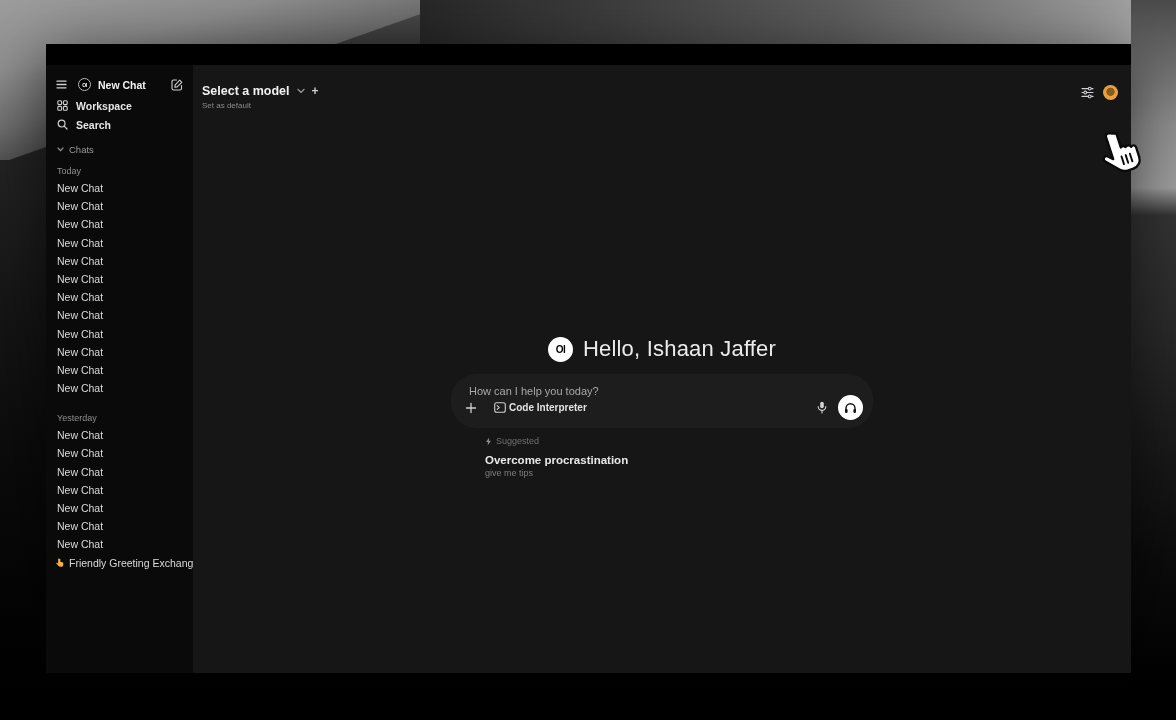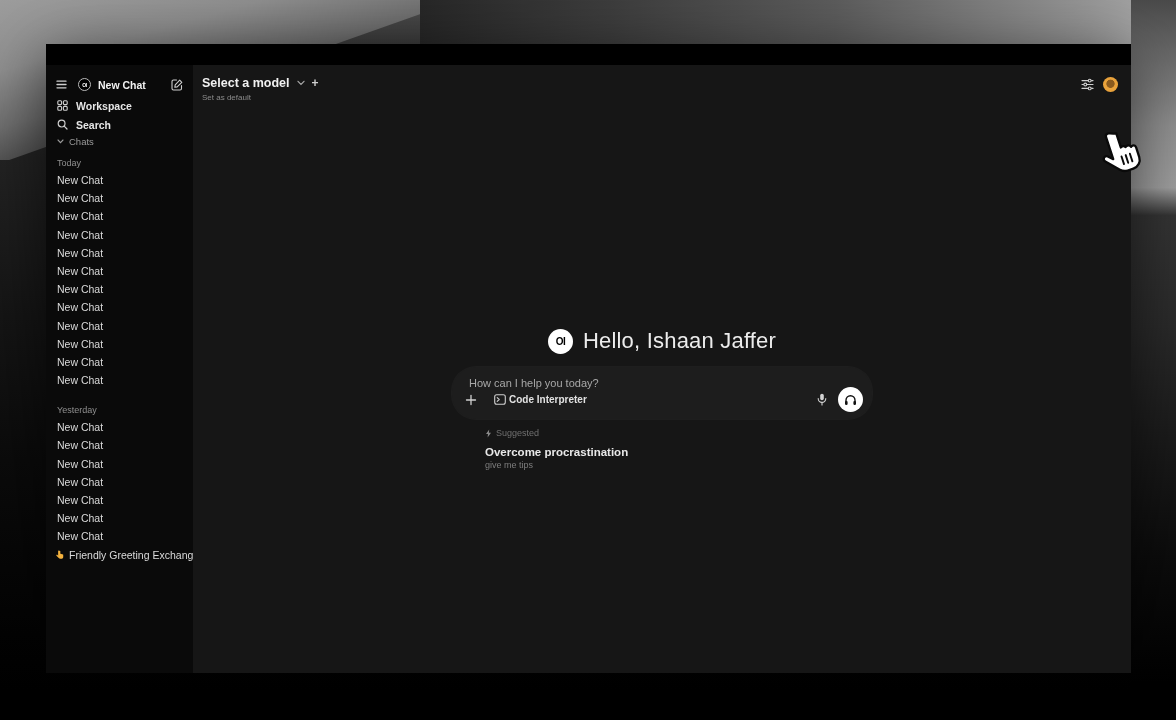--- a/index.html
+++ b/index.html
@@ -31,29 +31,29 @@
   .icon { display:inline-flex; align-items:center; justify-content:center; flex:none; }
   .logo-chip { width:13px; height:13px; border-radius:50%; background:#000;
     border:1px solid #b9b9b9; color:#fff; font-size:5px; font-weight:bold;
     display:flex; align-items:center; justify-content:center; letter-spacing:-.3px; }
   .side-title { font-size:10.5px; font-weight:bold; color:#f2f2f2; margin-left:7px; }
   .side-header .menu-ic { margin-right:11px; }
   .side-header .edit-ic { margin-left:auto; }
   .nav-item { display:flex; align-items:center; gap:8px; padding:0 11px; height:19px;
     font-size:10.5px; font-weight:600; color:#e6e6e6; cursor:pointer; }
   .chats-row { display:flex; align-items:center; gap:5px; padding:0 11px; height:15px;
-    font-size:9.5px; color:#9a9a9a; cursor:pointer; }
+    margin-top:8px; font-size:9.5px; color:#9a9a9a; cursor:pointer; }
   .group-label { padding:9px 11px 3px 11px; font-size:9px; color:#8f8f8f; }
   .chat-item { height:18.2px; line-height:18.2px; padding:0 11px; font-size:10.5px;
     color:#dadada; white-space:nowrap; overflow:hidden; cursor:pointer; }
   .named-chat { display:flex; align-items:center; gap:4px; height:19px; padding:0 9px;
     font-size:10.5px; color:#dadada; white-space:nowrap; cursor:pointer; }
 
   
-  .main { flex:1; position:relative; background:#161616; }
+  .main { flex:1; position:relative; background:#161616;margin-top:8px; }
   .model-bar { position:absolute; left:9px; top:11px; }
   .model-row { display:flex; align-items:center; gap:7px; cursor:pointer; }
   .model-title { font-size:12.5px; font-weight:bold; color:#f1f1f1; }
   .model-plus { color:#cfcfcf; font-size:12px; font-weight:bold; cursor:pointer; }
   .set-default { font-size:8px; color:#8b8b8b; margin-top:3px; cursor:pointer; }
   .top-right { position:absolute; top:12px; right:13px; display:flex; align-items:center; gap:9px; }
   .avatar { width:15px; height:15px; border-radius:50%;
     background:radial-gradient(circle at 50% 45%, #8a5a1e 0%, #8a5a1e 34%, #e9a23b 40%, #e9a23b 100%);
     cursor:pointer; }
 

